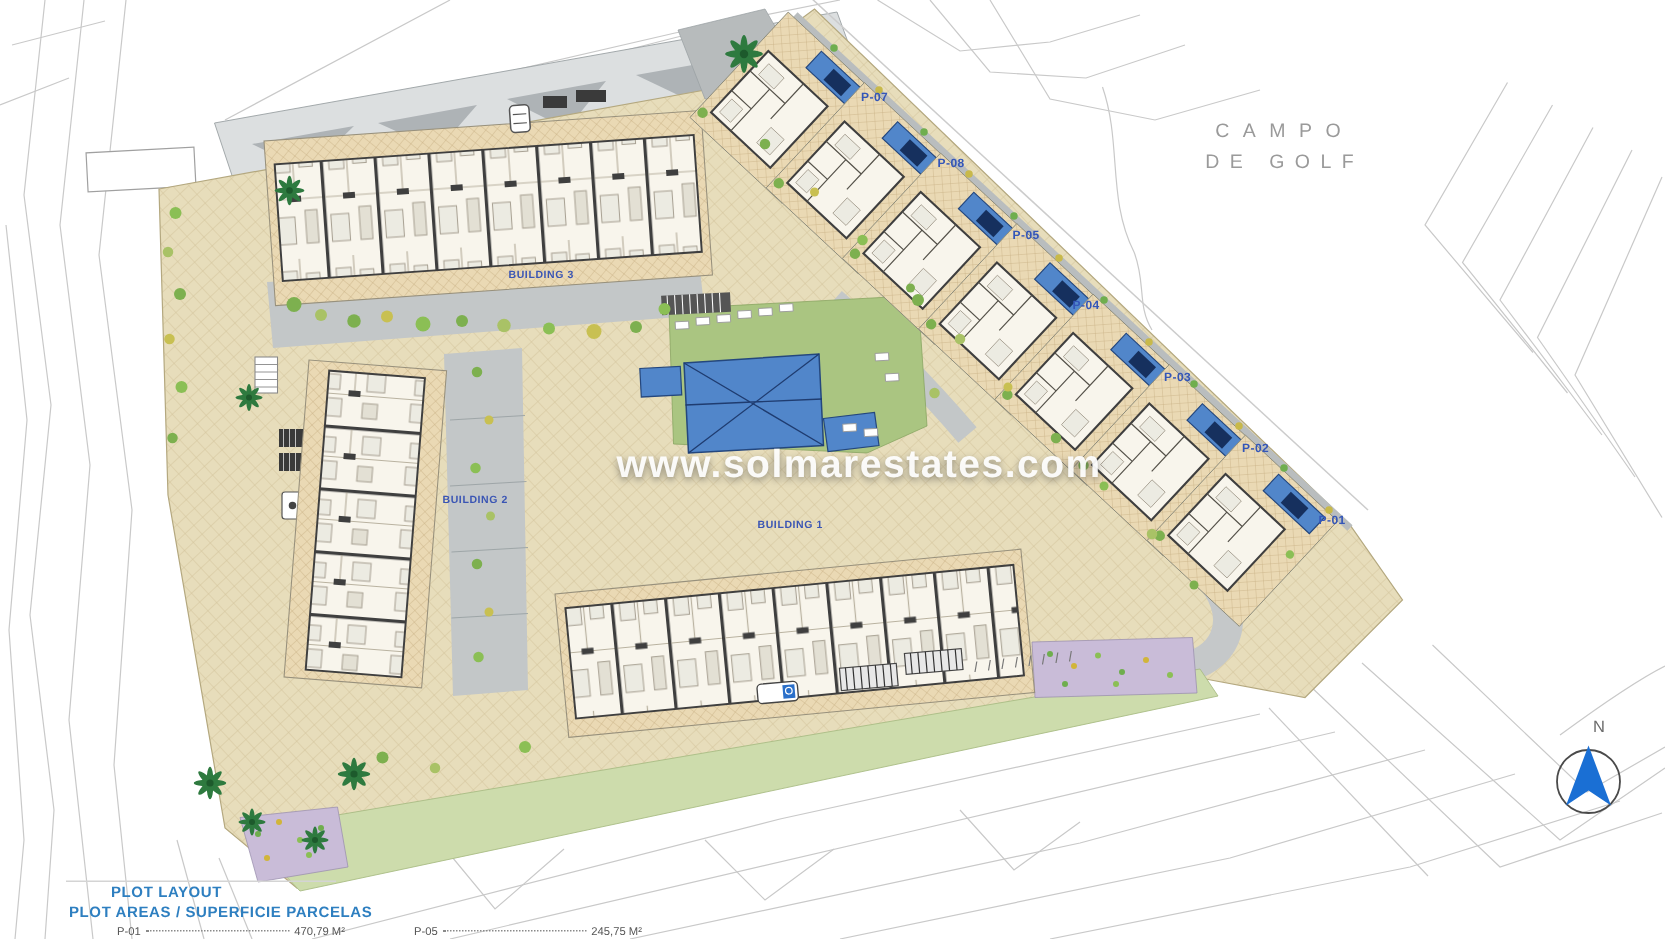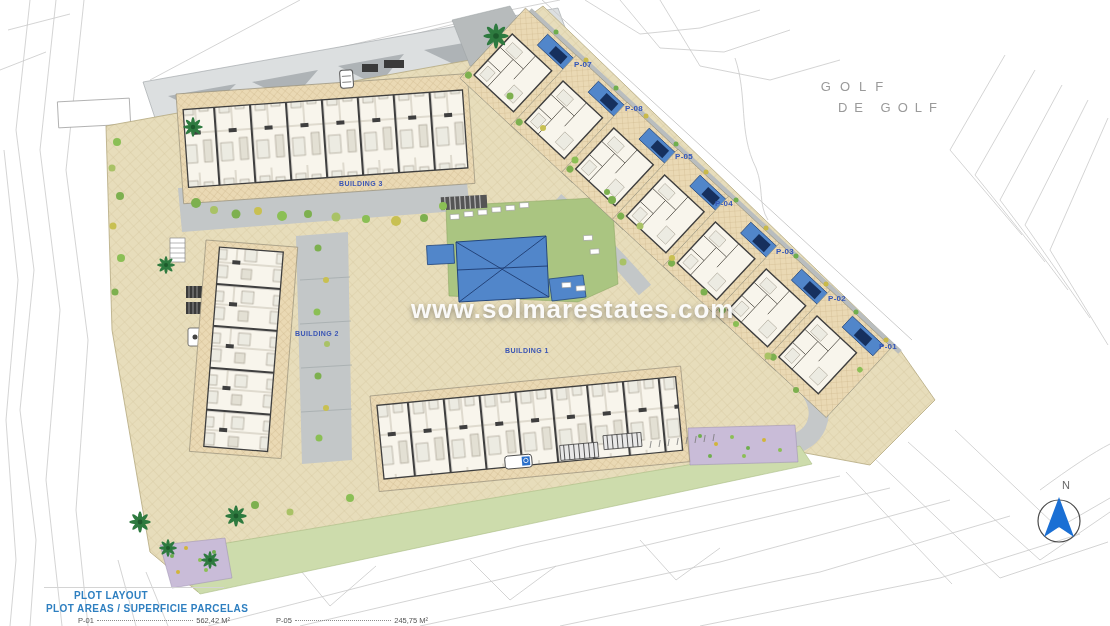--- a/index.html
+++ b/index.html
@@ -6,21 +6,21 @@
     font-family:"Liberation Sans",sans-serif;}
   #stage{position:relative;width:1110px;height:626px;background:#fff;overflow:hidden;}
   #plan-svg{position:absolute;left:0;top:0;}
   .abs{position:absolute;margin-left:11px;}
   .lbl-building{font-size:7px;font-weight:bold;color:#3a55b4;letter-spacing:.4px;white-space:nowrap;}
   .lbl-plot{font-size:8px;font-weight:bold;color:#3456b8;letter-spacing:.3px;white-space:nowrap;}
   .watermark{left:400px;top:294px;width:320px;text-align:center;font-size:26px;font-weight:bold;
     color:rgba(255,255,255,.93);letter-spacing:1px;text-shadow:0 2px 5px rgba(70,70,70,.55);white-space:nowrap;}
   .golf{left:758px;top:76px;width:175px;text-align:center;color:#9a9a9a;font-size:13px;line-height:21px;}
   .golf .l1{letter-spacing:9px;}
-  .golf .l2{letter-spacing:7px;text-align:right;}
+  .golf .l2{letter-spacing:7px;}
   .north-n{left:1051px;top:479px;font-size:11px;color:#6a6a6a;letter-spacing:1px;}
   .legend-line{left:33px;top:587px;width:180px;height:1px;background:#d4d4d4;}
   .legend-title{left:35px;top:590px;font-size:10px;font-weight:bold;color:#2e7fc0;letter-spacing:.4px;padding-left:28px;}
   .legend-subtitle{left:35px;top:603px;font-size:10px;font-weight:bold;color:#2e7fc0;letter-spacing:.4px;}
   .legend-entry{top:616px;width:152px;display:flex;align-items:baseline;font-size:7.5px;color:#555;}
   .legend-entry .leader{flex:1;border-bottom:1px dotted #8a8a8a;margin:0 3px;transform:translateY(-2px);}
   #entry-0{left:67px;} #entry-1{left:265px;}
 </style>
 </head>
 <body>
@@ -307,21 +307,21 @@
 
   <g>
     <circle cx="1059" cy="521" r="21" fill="none" stroke="#4a4a4a" stroke-width="1.2"></circle>
     <polygon points="1059,497 1074,537 1059,527 1044,537" fill="#1a6fd4"></polygon>
   </g>
 </svg>
 
 <div class="abs watermark">www.solmarestates.com</div>
 
 <div class="abs golf">
-  <div class="l1">GOLF</div>
+  <div class="l1">CAMPO</div>
   <div class="l2">DE GOLF</div>
 </div>
 
 <div class="abs lbl-building" style="left:494px;top:347px">BUILDING 1</div>
 <div class="abs lbl-building" style="left:284px;top:330px">BUILDING 2</div>
 <div class="abs lbl-building" style="left:328px;top:180px">BUILDING 3</div>
 
 <div class="abs lbl-plot" style="left:563px;top:60px">P-07</div>
 <div class="abs lbl-plot" style="left:614px;top:104px">P-08</div>
 <div class="abs lbl-plot" style="left:664px;top:152px">P-05</div>
@@ -332,21 +332,21 @@
 
 <div class="abs north-n">N</div>
 
 <div class="abs legend-line"></div>
 <div class="abs legend-title">PLOT LAYOUT</div>
 <div class="abs legend-subtitle">PLOT AREAS / SUPERFICIE PARCELAS</div>
 
 <div class="abs legend-entry" id="entry-0">
   <span>P-01</span>
   <span class="leader"></span>
-  <span>562,42 M²</span>
+  <span>470,79 M²</span>
 </div>
 <div class="abs legend-entry" id="entry-1">
   <span>P-05</span>
   <span class="leader"></span>
   <span>245,75 M²</span>
 </div>
 
 </div>
 
 </body></html>

